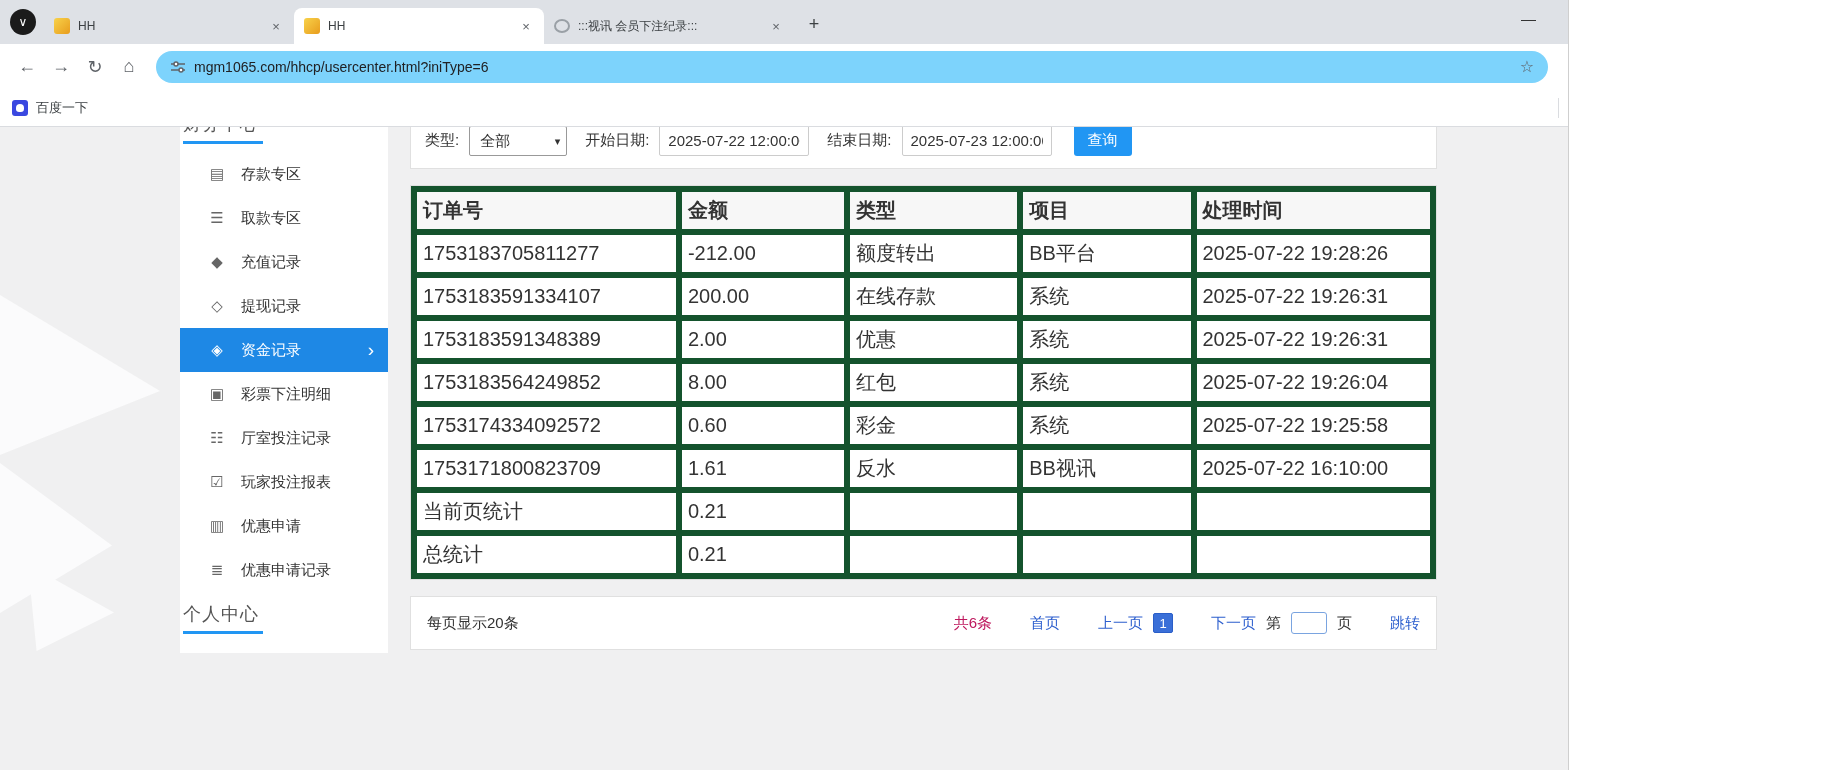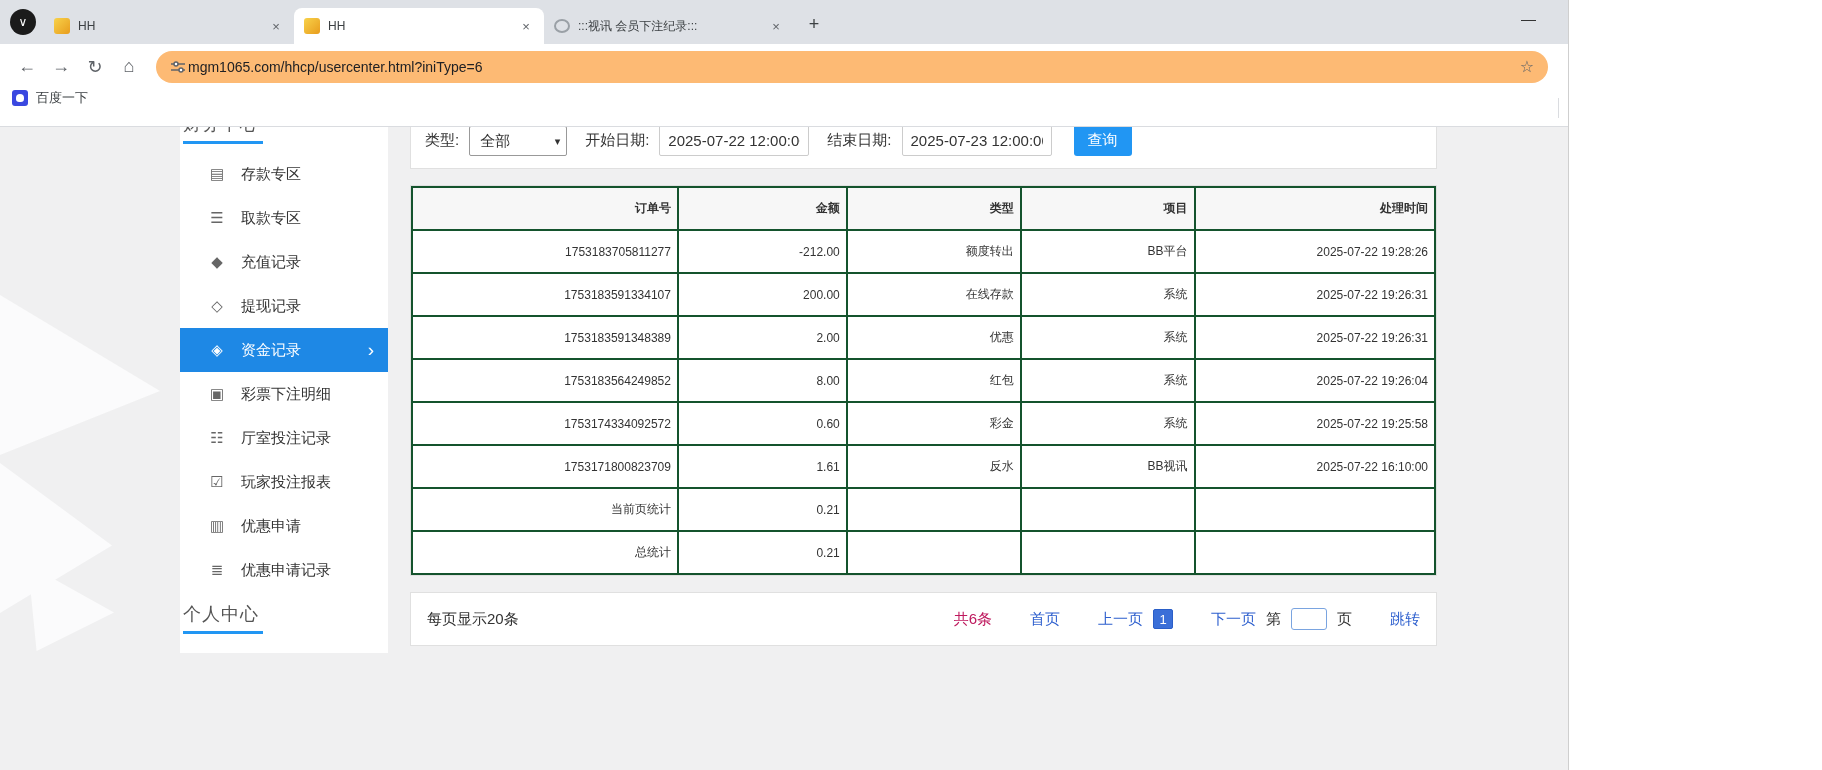--- a/index.html
+++ b/index.html
@@ -30,28 +30,28 @@
   .tab-close { width:16px; height:16px; display:flex; align-items:center; justify-content:center; border-radius:50%; color:#5f6368; font-size:13px; }
   .fav { width:16px; height:16px; flex:0 0 16px; }
   .fav.gold { background:linear-gradient(135deg,#f8d24a,#e89c1d); border-radius:3px; }
   .fav.ring { border:2px solid #9aa0a6; border-radius:50%; width:14px; height:14px; }
   .newtab { width:28px; height:28px; margin:0 0 6px 6px; display:flex; align-items:center; justify-content:center; font-size:18px; color:#3c4043; border-radius:50%; cursor:pointer; }
   .win-min { position:absolute; right:32px; top:10px; font-size:15px; color:#333; cursor:pointer; }
   
   .navbar { height:45px; background:#fff; display:flex; align-items:center; padding:0 10px; }
   .nav-btn { width:34px; height:34px; display:flex; align-items:center; justify-content:center; font-size:18px; color:#5f6368; border-radius:50%; cursor:pointer; }
   .omnibox {
-    flex:1; height:32px; margin:0 10px; background:#fdba74; border-radius:16px;
-    display:flex; align-items:center; padding:0 14px; gap:2px;
+    flex:1; height:32px; margin:0 10px; background:#7dd3fc; border-radius:16px;
+    display:flex; align-items:center; padding:0 14px; gap:8px;
   }
   .omni-url { flex:1; font-size:14px; color:#202124; white-space:nowrap; overflow:hidden; }
   .tune-icon { width:16px; height:16px; flex:0 0 16px; }
   .star { font-size:16px; color:#5f6368; cursor:pointer; }
   
-  .bookmarks { height:38px; background:#fff; display:flex; align-items:flex-start; padding:0 12px; border-bottom:1px solid #dadce0; position:relative; }
+  .bookmarks { height:38px; background:#fff; display:flex; align-items:center; padding:0 12px; border-bottom:1px solid #dadce0; position:relative; }
   .bm-item { display:flex; align-items:center; gap:8px; font-size:13px; color:#3c4043; cursor:pointer; }
   .bm-fav { width:16px; height:16px; background:#3a48e0; border-radius:3px; position:relative; }
   .bm-fav::after { content:""; position:absolute; left:4px; top:4px; width:8px; height:8px; background:#fff; border-radius:50% 50% 40% 40%; }
   .bm-right { position:absolute; right:6px; top:0; height:100%; display:flex; align-items:center; gap:10px; }
   .bm-divider { width:1px; height:20px; background:#dadce0; }
   .bm-folder { color:#9aa0a6; font-size:14px; margin-right:-14px; }
   
   .page { position:absolute; left:0; top:127px; width:1569px; height:643px; background:#f0f0f1; overflow:hidden; }
   .deco { position:absolute; background:#fbfbfc; }
   .deco1 { left:0; top:168px; width:160px; height:160px; clip-path:polygon(0 0,100% 60%,0 100%); }
@@ -73,21 +73,21 @@
   .card { background:#fff; border:1px solid #e0e0e0; }
   .filter-card { height:74px; margin-top:-32px; display:flex; align-items:flex-end; padding:0 14px 12px 14px; gap:10px; }
   .f-label { font-size:15px; color:#333; line-height:32px; }
   .f-select { width:98px; height:30px; border:1px solid #999; border-radius:2px; background:#fff; display:flex; align-items:center; padding:0 6px 0 10px; font-size:15px; cursor:pointer; margin-right:8px; }
   .f-select .sel-arrow { margin-left:auto; font-size:11px; color:#333; }
   .f-input { width:150px; height:32px; border:1px solid #ccc; border-radius:2px; font-size:15px; color:#333; padding:0 8px; font-family:inherit; margin-right:8px; }
   .btn-query { width:58px; height:32px; background:#2196f3; border:none; border-radius:3px; color:#fff; font-size:15px; cursor:pointer; font-family:Liberation Mono, monospace; margin-left:4px; }
   
   .table-card { margin-top:16px; }
   table { width:100%; border-collapse:collapse; }
-  th, td { border:2px solid #14532d; height:43px; text-align:right; font-size:12px; color:#333; padding:0 6px; }
+  th, td { border:6px solid #14532d; height:43px; text-align:left; font-size:20px; color:#333; padding:0 6px; }
   th { background:#f7f7f7; font-weight:bold; }
   th:nth-child(1), td:nth-child(1) { width:26%; }
   th:nth-child(2), td:nth-child(2) { width:16.5%; }
   th:nth-child(3), td:nth-child(3) { width:17%; }
   th:nth-child(4), td:nth-child(4) { width:17%; }
   th:nth-child(5), td:nth-child(5) { width:23.5%; }
   
   .pager-card { margin-top:16px; height:54px; display:flex; align-items:center; justify-content:space-between; padding:0 16px; font-size:15px; }
   .pager-right { display:flex; align-items:center; gap:10px; }
   .pg-total { color:#be185d; }

